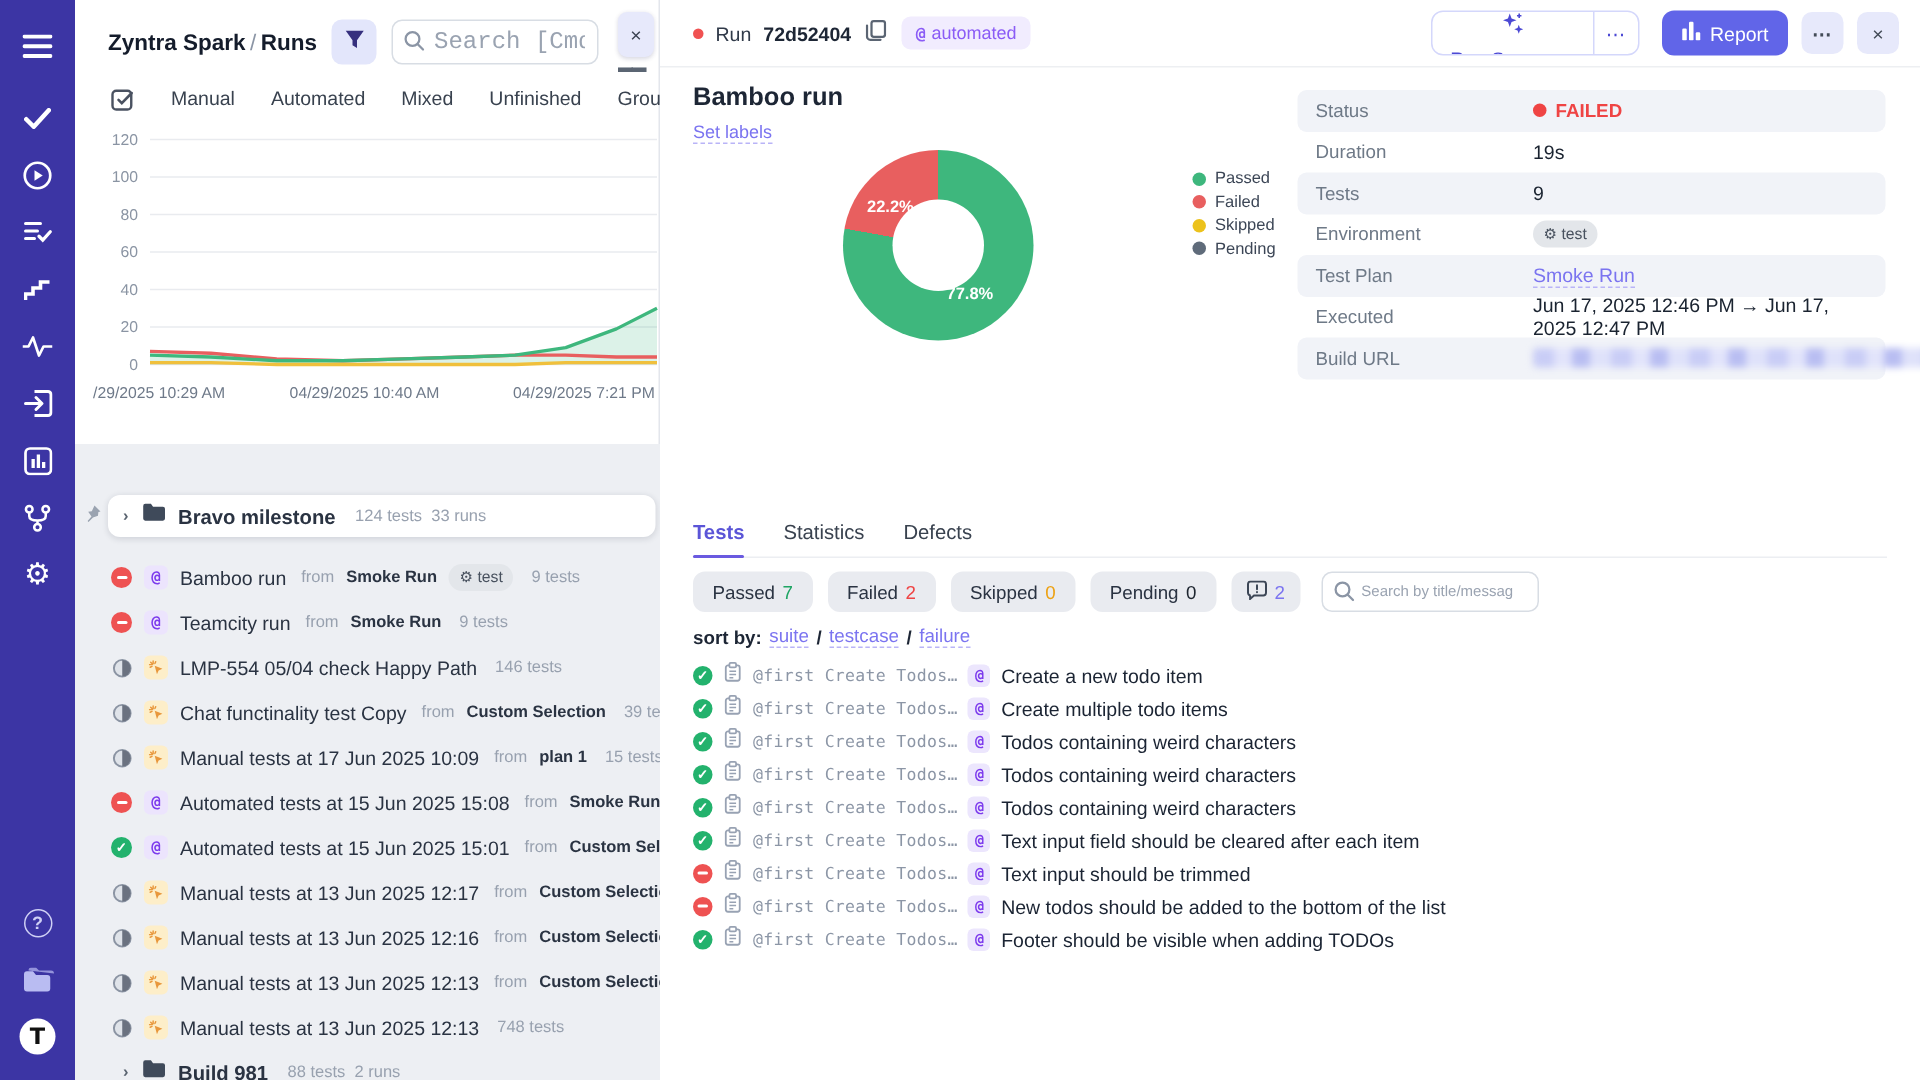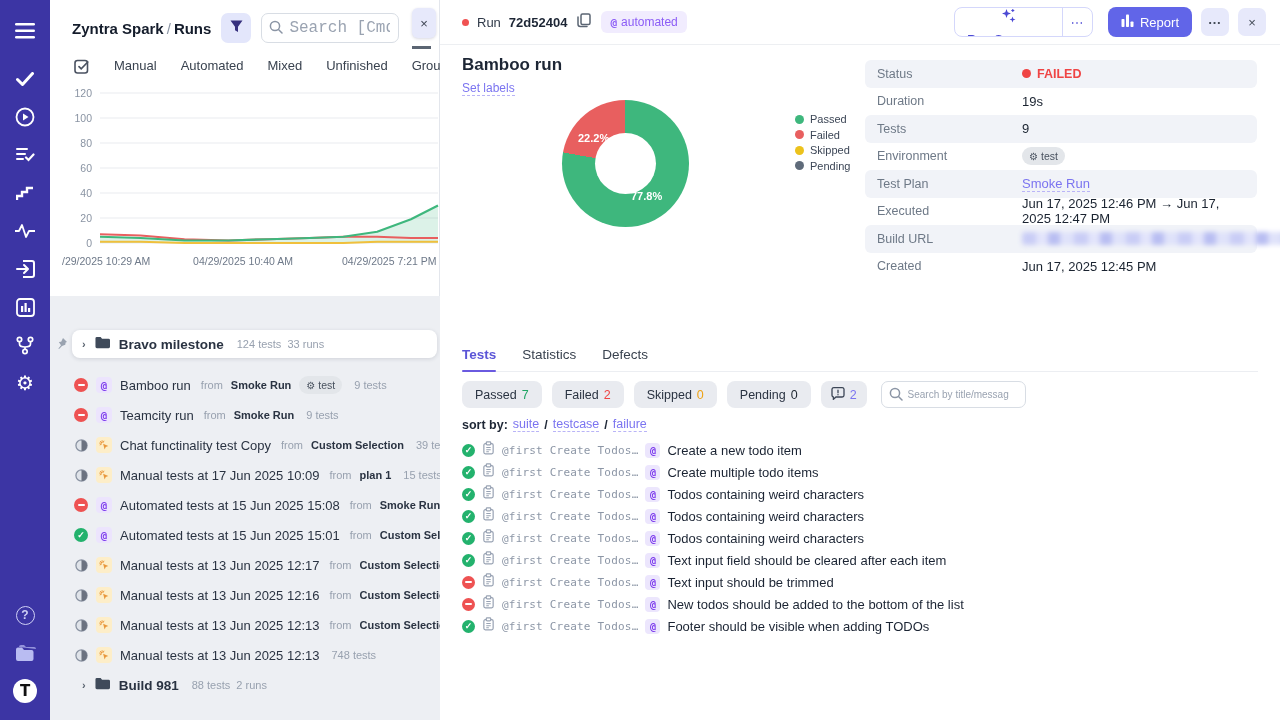--- a/index.html
+++ b/index.html
@@ -322,20 +322,38 @@
             </svg>
           </span>
           <span class="type-ico t-manual">
             <svg width="11" height="11" viewBox="0 0 16 16">
               <path d="M6 5.5 L13.5 8.6 L9.8 10.1 L8.2 13.8 Z" fill="#e8973c"></path>
               <g stroke="#e8973c" stroke-width="1.4" stroke-linecap="round">
                 <path d="M4.5 1v2.6M1 4.5h2.6M2.1 2.1l1.8 1.8M7 1.6 6.2 3.4M1.6 7l1.8-.8"></path>
               </g>
             </svg>
           </span>
+          <span class="r-title">LMP-554 05/04 check Happy Path</span>
+          <span class="r-tests">146 tests</span>
+        </div>
+        <div class="run-row">
+          <span class="status-ico">
+            <svg width="13" height="13" viewBox="0 0 14 14">
+              <circle cx="7" cy="7" r="6" fill="#dfe3e9" stroke="#8b94a3" stroke-width="1.4"></circle>
+              <path d="M7 1a6 6 0 0 1 0 12z" fill="#6b7280"></path>
+            </svg>
+          </span>
+          <span class="type-ico t-manual">
+            <svg width="11" height="11" viewBox="0 0 16 16">
+              <path d="M6 5.5 L13.5 8.6 L9.8 10.1 L8.2 13.8 Z" fill="#e8973c"></path>
+              <g stroke="#e8973c" stroke-width="1.4" stroke-linecap="round">
+                <path d="M4.5 1v2.6M1 4.5h2.6M2.1 2.1l1.8 1.8M7 1.6 6.2 3.4M1.6 7l1.8-.8"></path>
+              </g>
+            </svg>
+          </span>
           <span class="r-title">Chat functinality test Copy</span>
           <span class="r-from">from</span>
           <span class="r-src">Custom Selection</span>
           <span class="r-tests">39 tests</span>
         </div>
         <div class="run-row">
           <span class="status-ico">
             <svg width="13" height="13" viewBox="0 0 14 14">
               <circle cx="7" cy="7" r="6" fill="#dfe3e9" stroke="#8b94a3" stroke-width="1.4"></circle>
               <path d="M7 1a6 6 0 0 1 0 12z" fill="#6b7280"></path>
@@ -563,26 +581,20 @@
         <div class="d-row">
           <span class="d-label">Executed</span>
           <span class="d-value">
             <span>Jun 17, 2025 12:46 PM → Jun 17, 2025 12:47 PM</span>
           </span>
         </div>
         <div class="d-row">
           <span class="d-label">Build URL</span>
           <span class="d-value">
             <span class="redacted"></span>
-          </span>
-        </div>
-        <div class="d-row">
-          <span class="d-label">Created</span>
-          <span class="d-value">
-            <span>Jun 17, 2025 12:45 PM</span>
           </span>
         </div>
       </div>
 
     <div class="rp-tabs" id="rp-tabs">
         <span class="rp-tab active">Tests</span>
         <span class="rp-tab">Statistics</span>
         <span class="rp-tab">Defects</span>
       </div>
 

